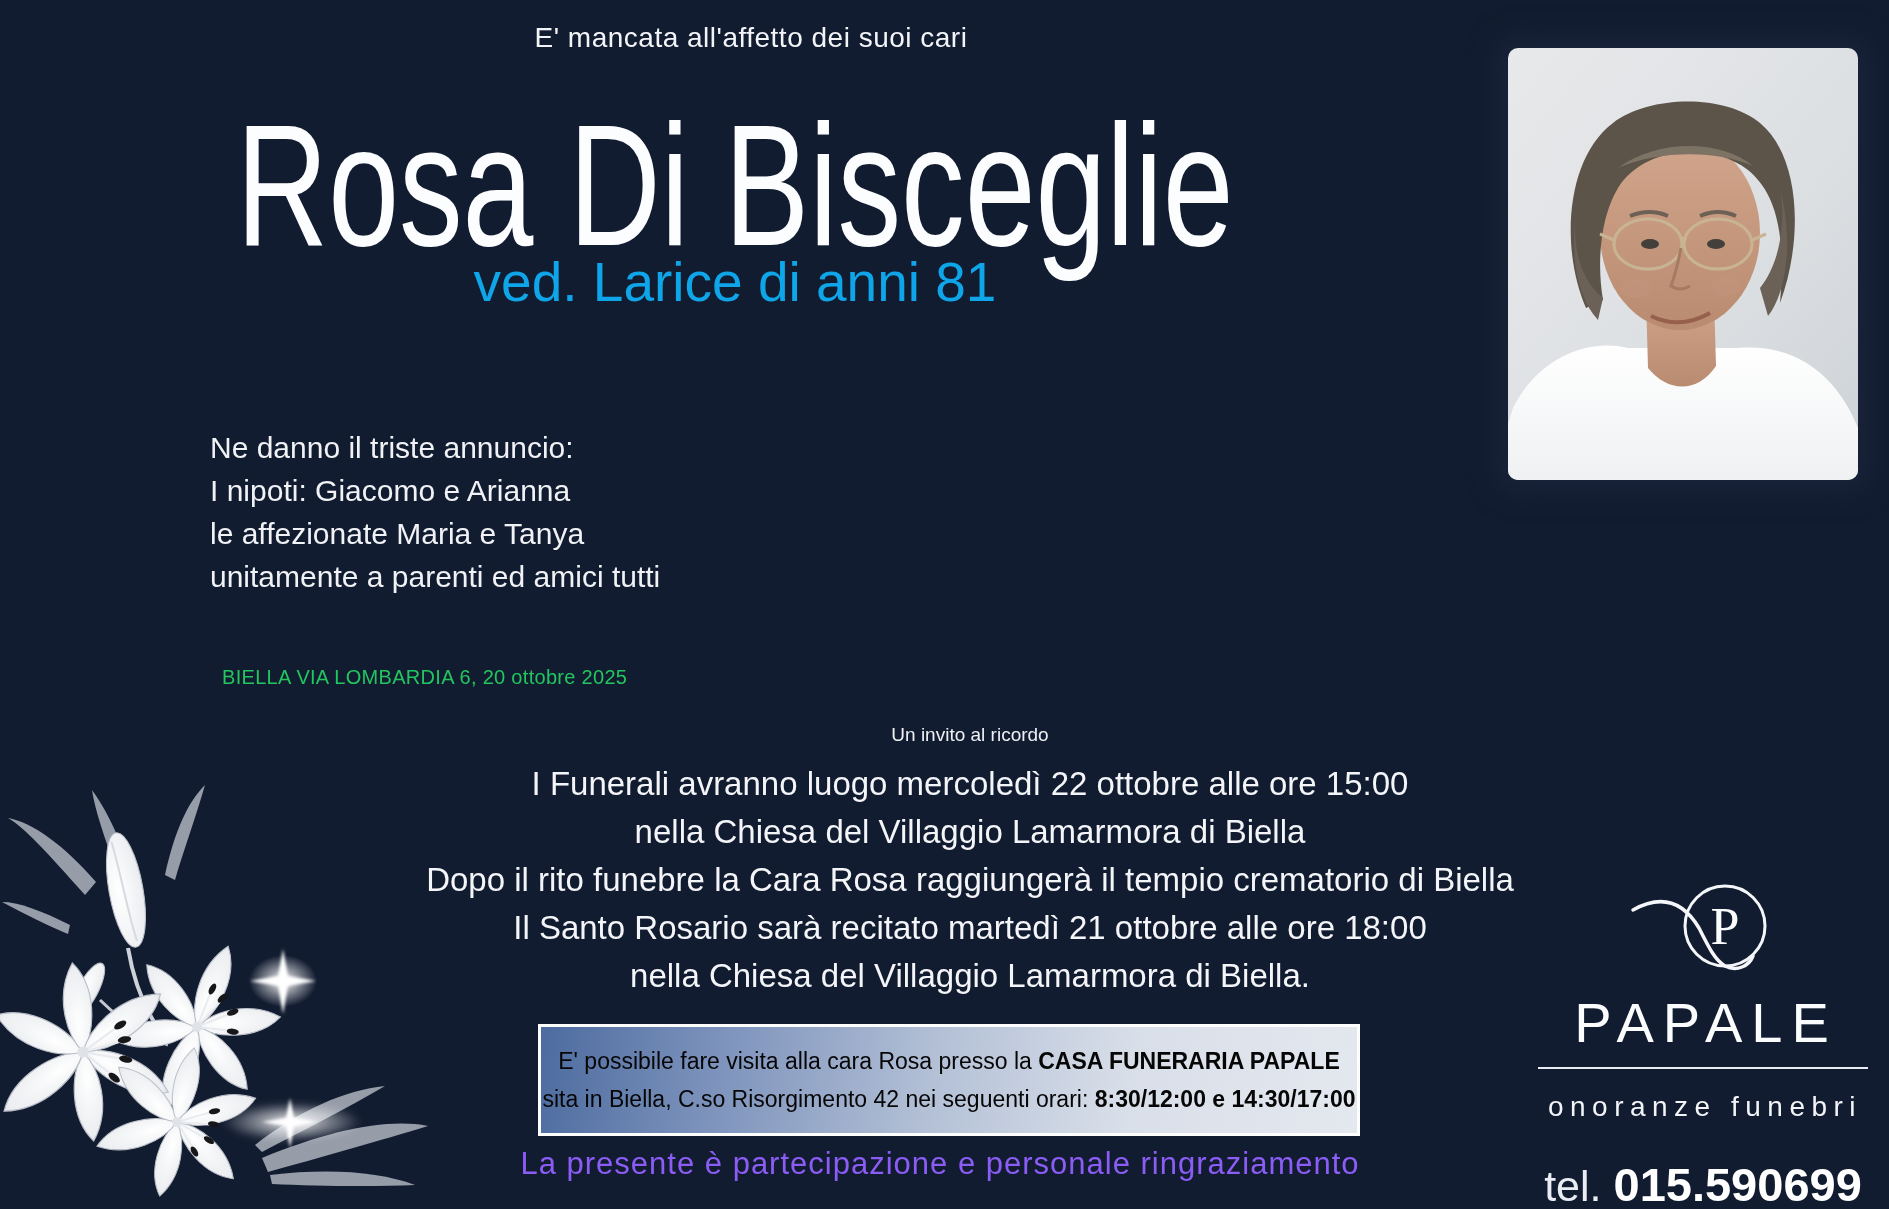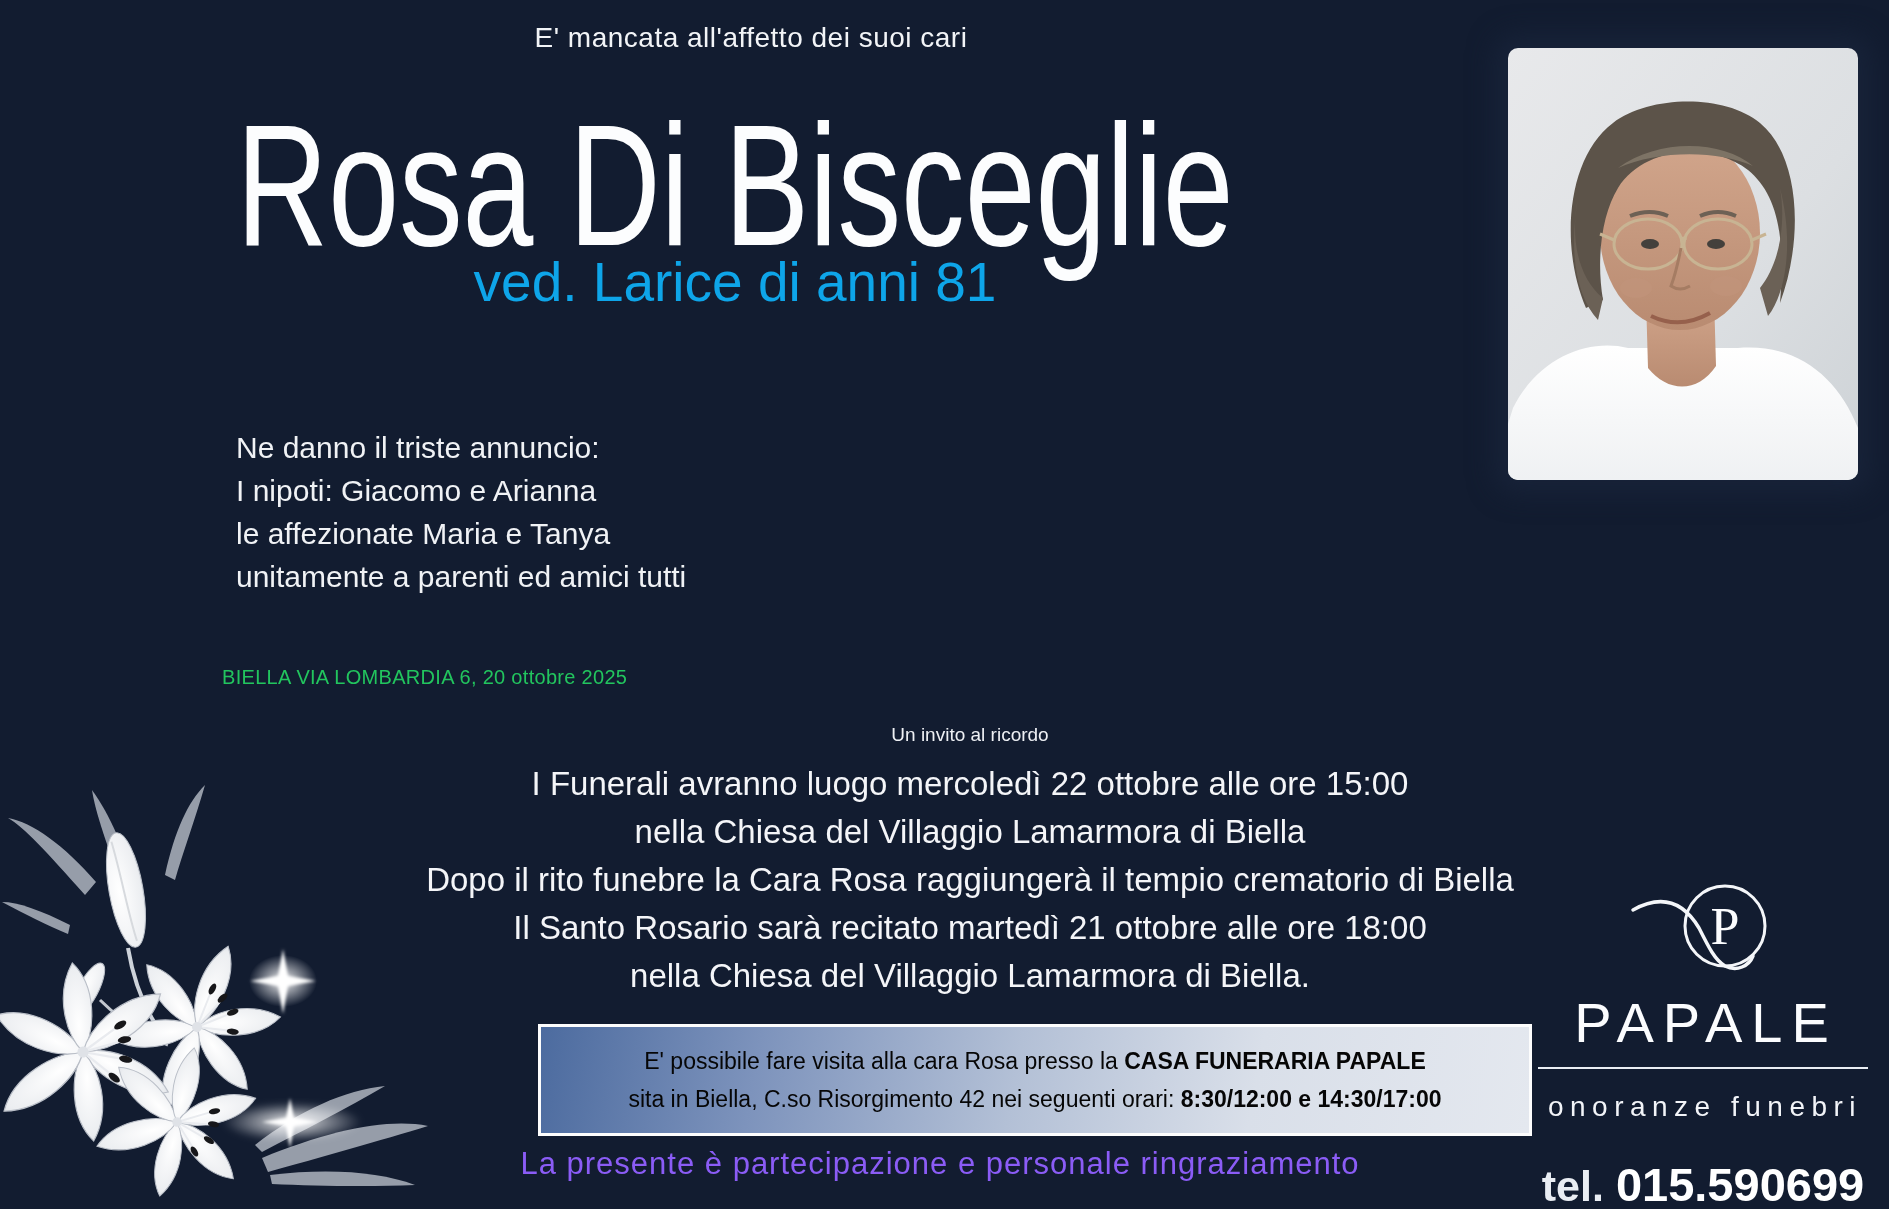--- a/index.html
+++ b/index.html
@@ -12,46 +12,46 @@
     overflow:hidden;
   }
   .abs{position:absolute;}
   .center{text-align:center;}
 
   .intro{top:22px;left:16px;width:1470px;font-size:28px;letter-spacing:0.5px;color:#f2f4f7;}
   .title{top:100px;left:0;width:1470px;font-size:172px;line-height:170px;white-space:nowrap;}
   .title-inner{display:inline-block;transform:scaleX(0.74);transform-origin:50% 50%;color:#fcfdfe;}
   .subtitle{top:250px;left:0;width:1470px;font-size:55px;color:#0ea5e9;}
 
-  .announce{left:236px;top:426px;font-size:30px;line-height:43px;color:#f0f2f5;}
+  .announce{left:210px;top:426px;font-size:30px;line-height:43px;color:#f0f2f5;}
   .place-date{left:222px;top:666px;font-size:20px;letter-spacing:0.3px;color:#22c55e;}
 
   .invito{top:724px;left:50px;width:1840px;font-size:19px;color:#eef0f4;}
   .funeral{top:760px;left:50px;width:1840px;font-size:33px;line-height:48px;color:#f4f5f8;}
 
   .visit-box{
-    left:538px;top:1024px;width:994px;height:112px;box-sizing:border-box;
+    left:538px;top:1024px;width:822px;height:112px;box-sizing:border-box;
     border:3px solid #fdfdfd;
     background:linear-gradient(100deg,#4c6b9f 0%,#7d93bc 22%,#b3c0d6 48%,#d9dfe9 72%,#e4e8ef 100%);
     color:#060606;
     display:flex;flex-direction:column;justify-content:center;gap:11px;
     font-size:23px;text-align:center;
   }
   .visit-box b{font-weight:700;}
 
   .closing{top:1146px;left:0;width:1880px;font-size:31px;letter-spacing:1px;color:#8b5cf6;}
 
   .brand{left:1538px;top:878px;width:330px;text-align:center;color:#fbfcfe;}
   .brand-name{
     font-size:56px;letter-spacing:9px;padding:4px 0 12px 6px;
     border-bottom:2px solid #e9edf3;white-space:nowrap;color:#fbfcfe;text-align:center;
   }
   .brand-tagline{font-size:28px;letter-spacing:6.5px;margin-top:22px;padding-left:4px;color:#f2f4f8;white-space:nowrap;}
   .brand-tel{margin-top:34px;font-size:43px;white-space:nowrap;}
-  .brand-tel .tel-label{font-weight:700;color:#e9edf3;}
+  .brand-tel .tel-label{font-weight:400;color:#e9edf3;}
   .brand-tel .tel-number{font-weight:700;font-size:47px;color:#ffffff;}
 
   .photo{
     left:1508px;top:48px;width:350px;height:432px;border-radius:10px;overflow:hidden;
     box-shadow:0 0 26px 14px rgba(24,36,58,0.9), inset 0 0 24px 10px rgba(18,28,48,0.35);
   }
   .lilies{left:0;top:690px;}
 </style>
 </head>
 <body>

